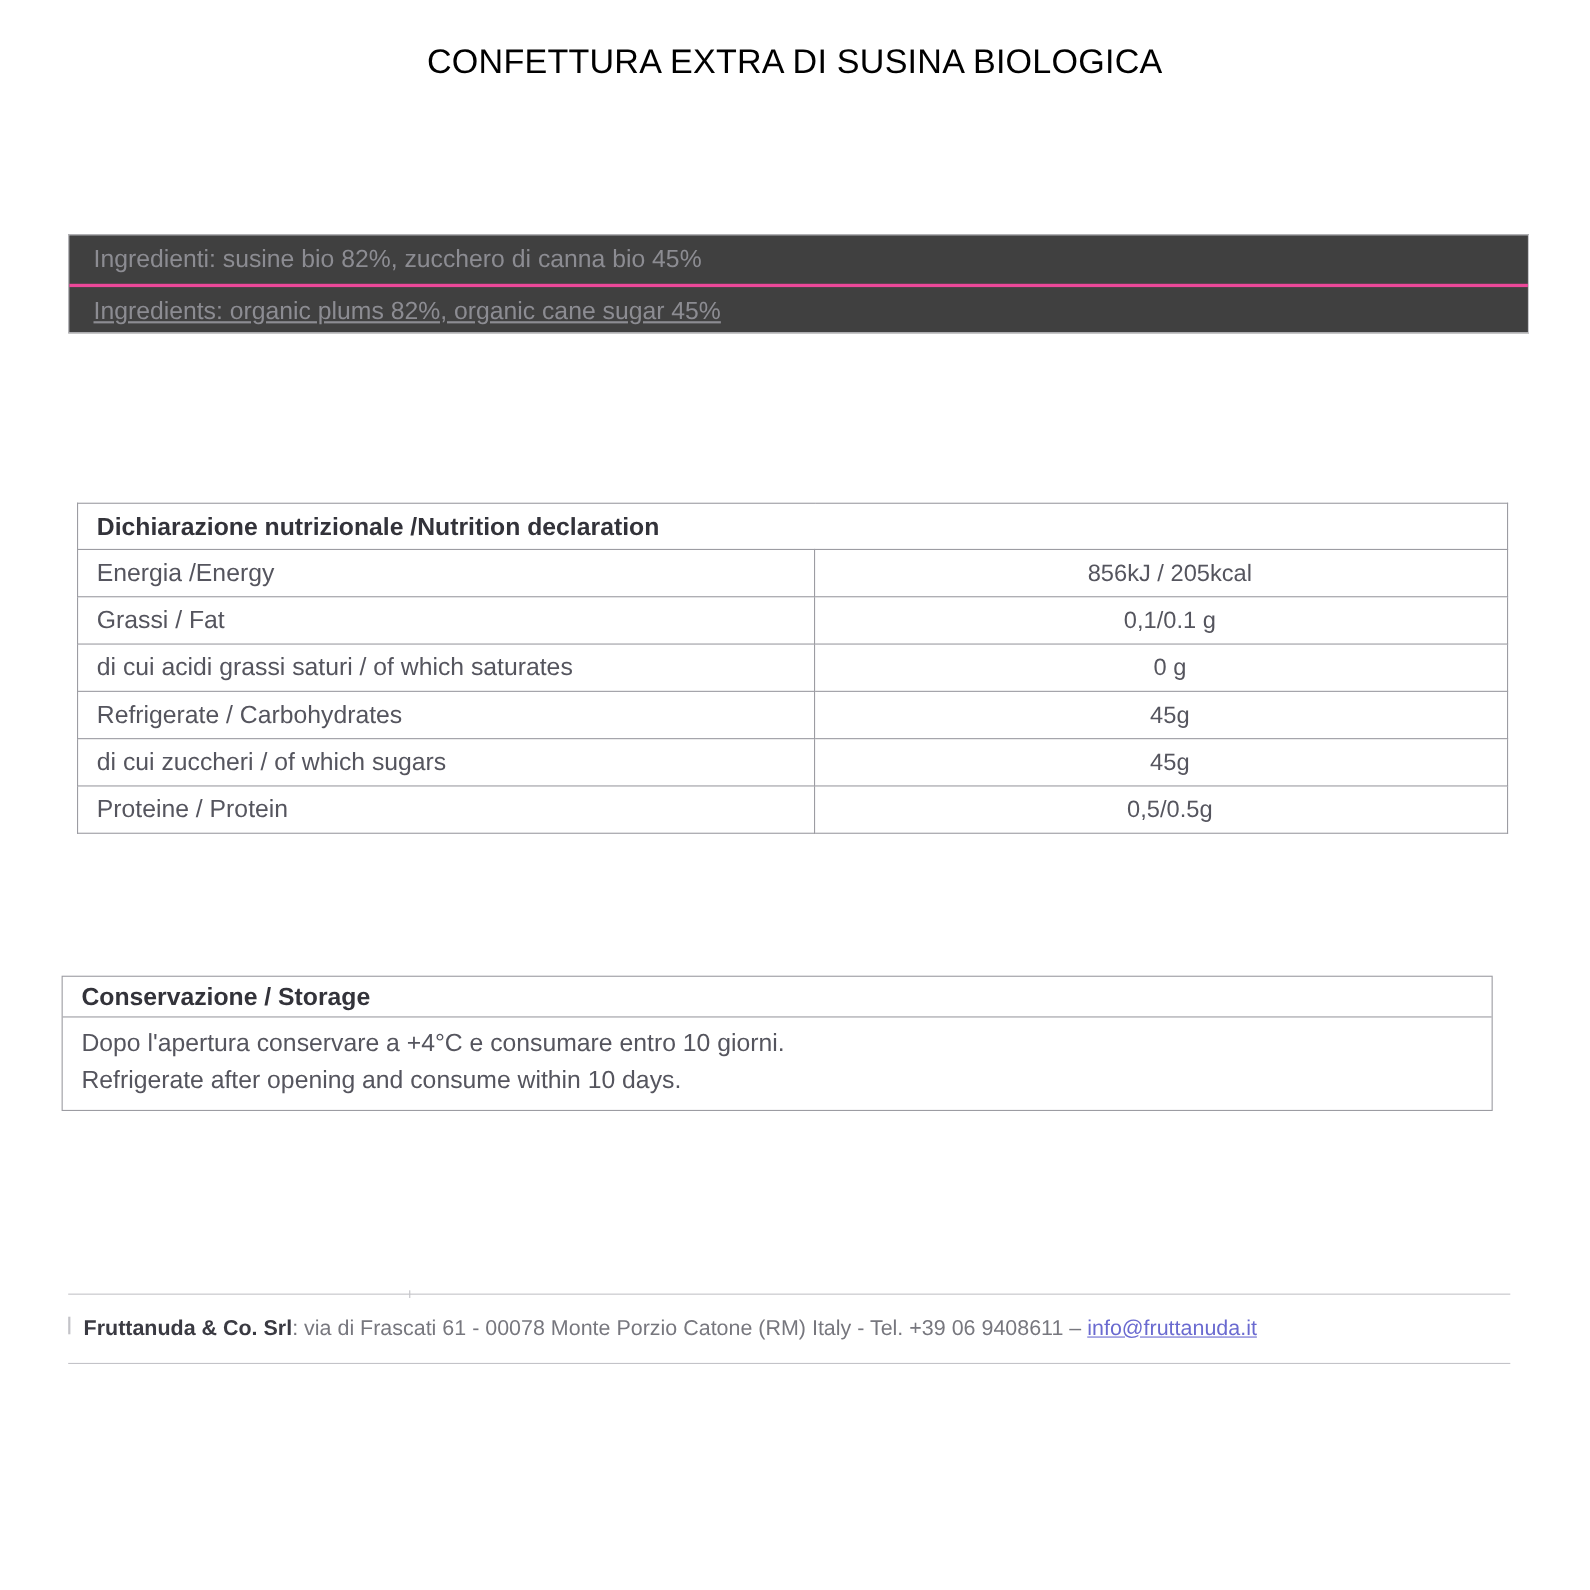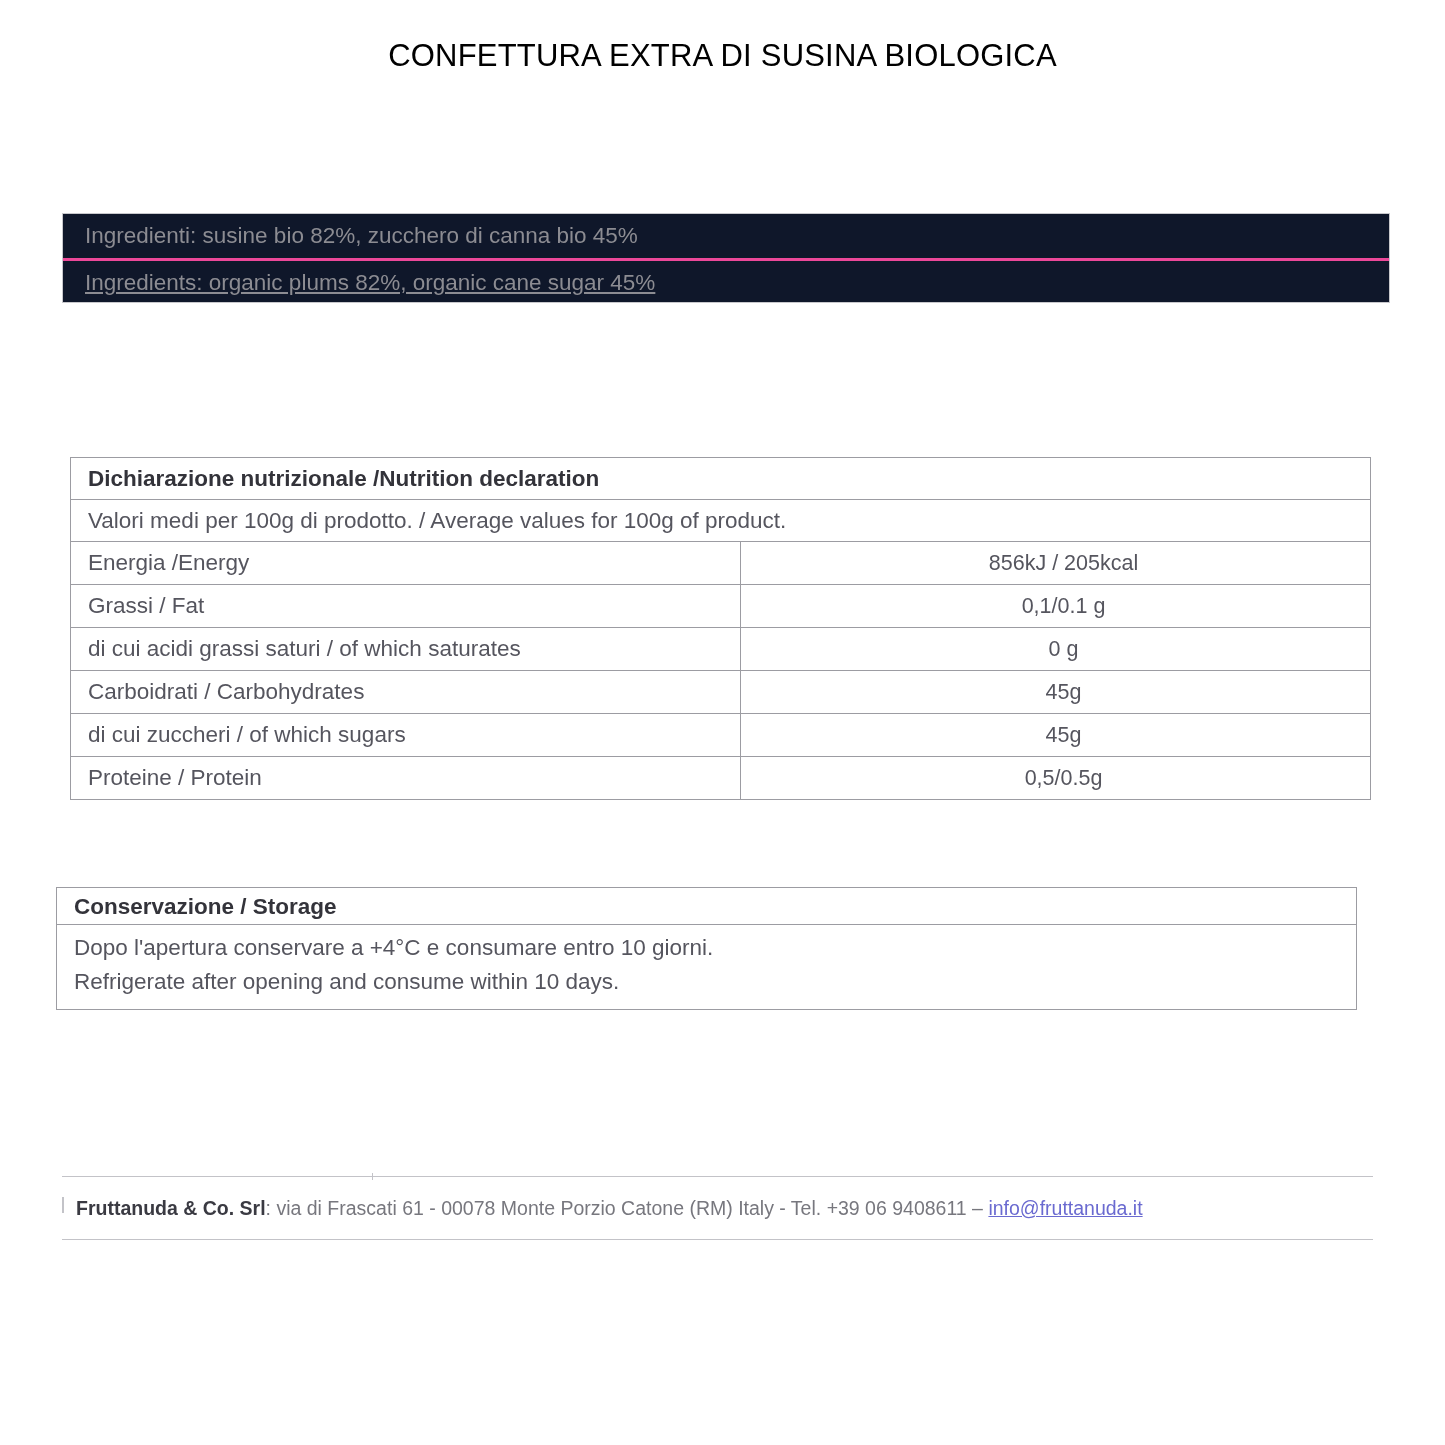--- a/index.html
+++ b/index.html
@@ -31,21 +31,21 @@
   }
 
   
   .ingredients-box {
     position: absolute;
     left: 62px;
     top: 213px;
     width: 1328px;
     border: 1px solid #c8c8cc;
     box-sizing: border-box;
-    background: #0f172a;
+    background: #404040;
   }
   .ingredients-row {
     height: 44px;
     line-height: 44px;
     padding-left: 22px;
     font-size: 22.5px;
     color: #8c8c92;
     box-sizing: border-box;
     white-space: nowrap;
     overflow: hidden;
@@ -186,36 +186,33 @@
 <table class="nutrition-table">
   <colgroup>
     <col class="col-label">
     <col class="col-value">
   </colgroup>
   <tbody>
     <tr>
       <td class="header-cell" colspan="2">Dichiarazione nutrizionale /Nutrition declaration</td>
     </tr>
     <tr>
-      <td class="subheader-cell" colspan="2">Valori medi per 100g di prodotto. / Average values for 100g of product.</td>
-    </tr>
-    <tr>
       <td>Energia /Energy</td>
       <td class="value-cell">856kJ / 205kcal</td>
     </tr>
     <tr>
       <td>Grassi / Fat</td>
       <td class="value-cell">0,1/0.1 g</td>
     </tr>
     <tr>
       <td>di cui acidi grassi saturi / of which saturates</td>
       <td class="value-cell">0 g</td>
     </tr>
     <tr>
-      <td>Carboidrati / Carbohydrates</td>
+      <td>Refrigerate / Carbohydrates</td>
       <td class="value-cell">45g</td>
     </tr>
     <tr>
       <td>di cui zuccheri / of which sugars</td>
       <td class="value-cell">45g</td>
     </tr>
     <tr>
       <td>Proteine / Protein</td>
       <td class="value-cell">0,5/0.5g</td>
     </tr>

